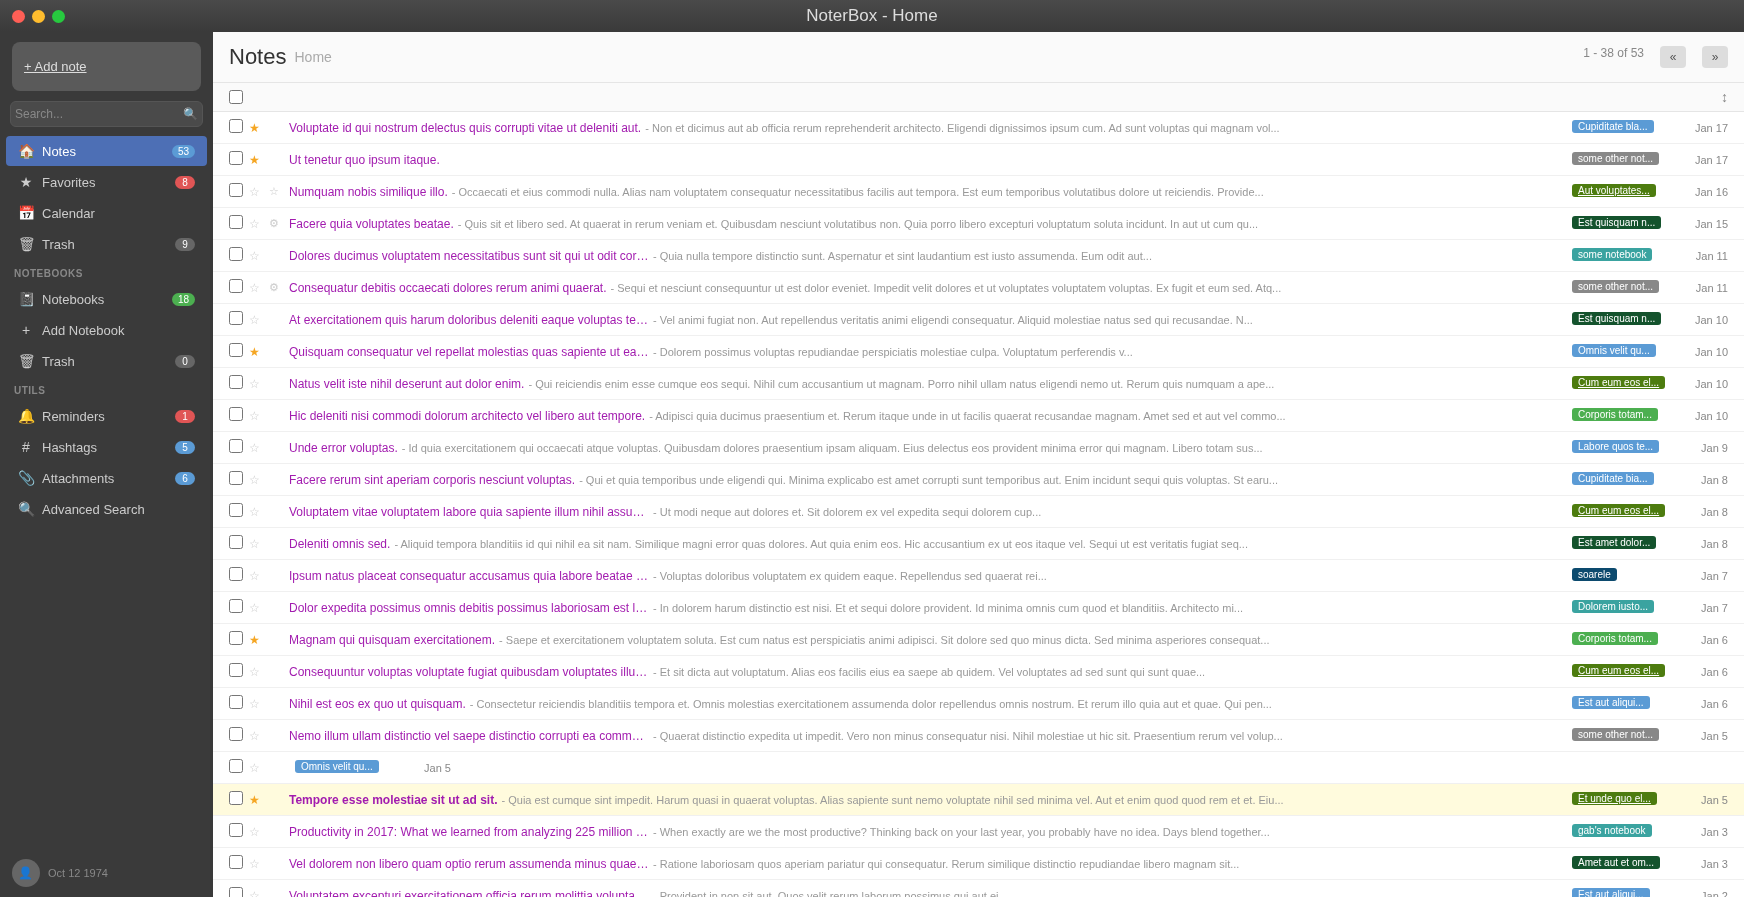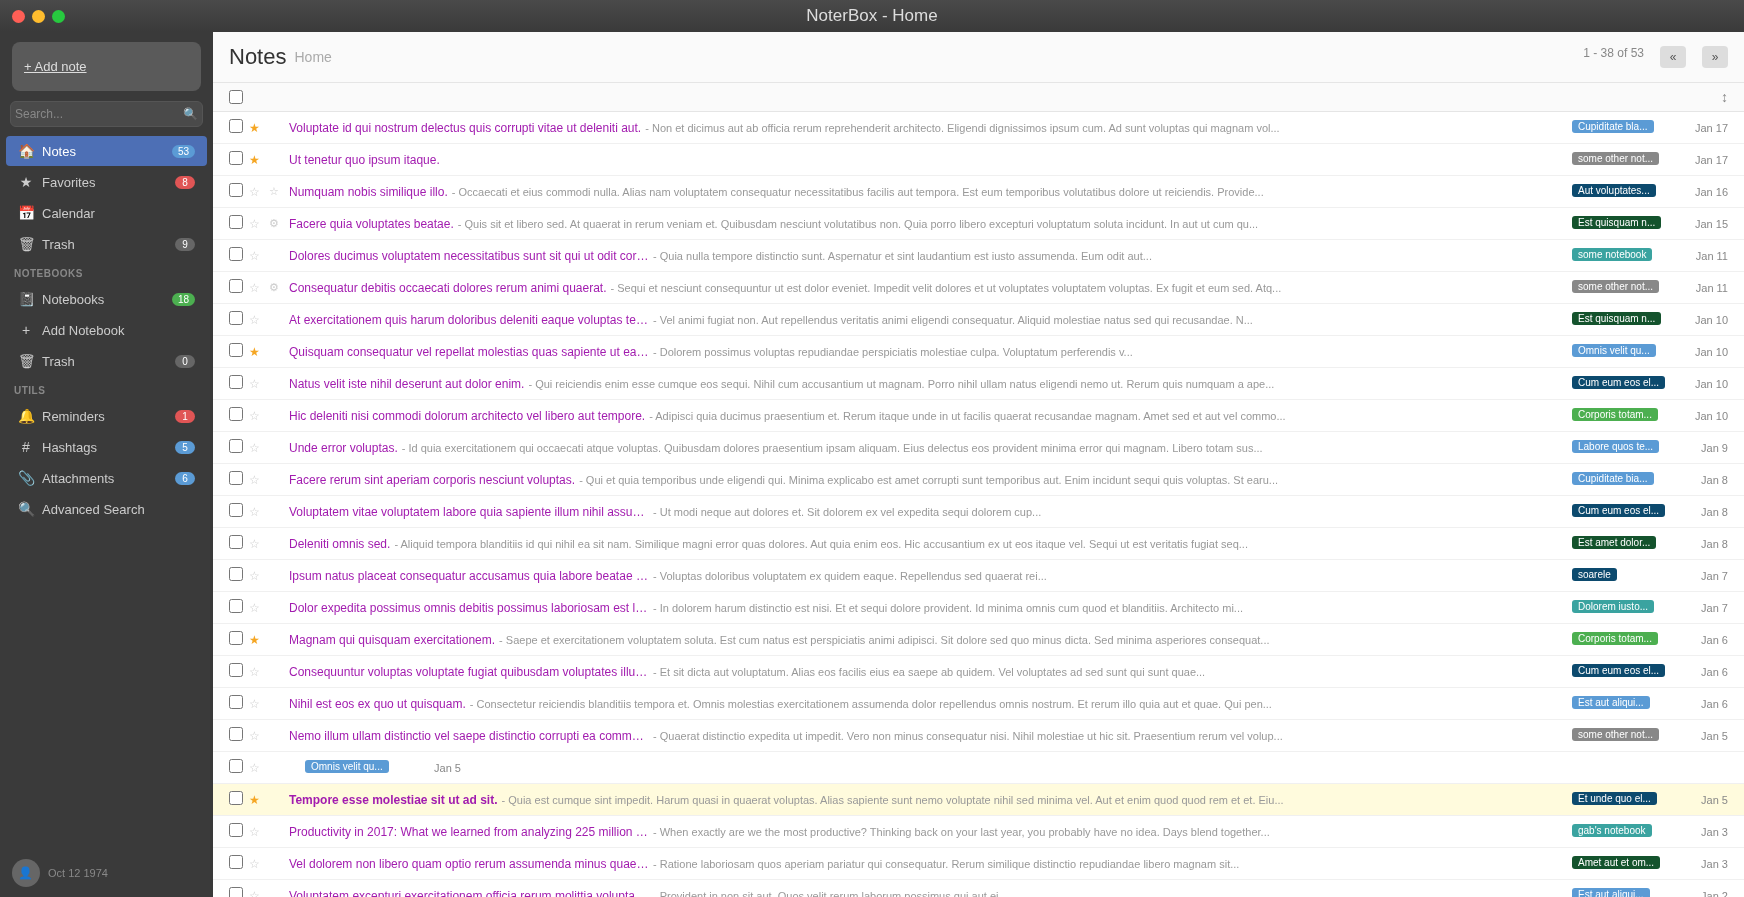--- a/index.html
+++ b/index.html
@@ -208,35 +208,35 @@
     .row-star { width: 16px; flex-shrink: 0; color: #ccc; font-size: 12px; cursor: pointer; }
     .row-star.filled { color: #f5a623; }
     .row-extra { width: 16px; flex-shrink: 0; color: #ccc; font-size: 11px; }
     .row-content { flex: 1; overflow: hidden; display: flex; align-items: baseline; gap: 4px; }
     .row-title { font-weight: 500; color: #a21caf; white-space: nowrap; font-size: 12px; flex-shrink: 0; max-width: 360px; overflow: hidden; text-overflow: ellipsis; text-align: right; }
     .row-title.bold { font-weight: 700; }
     .row-preview { color: #999; font-size: 11px; white-space: nowrap; overflow: hidden; text-overflow: ellipsis; flex: 1; }
     .row-notebook {
       width: 110px;
       flex-shrink: 0;
-      margin-left: 16px;
+      margin-left: 6px;
     }
     .notebook-tag {
       display: inline-block;
       background: #5b9bd5;
       color: #fff;
       border-radius: 3px;
       font-size: 10px;
       padding: 1px 6px;
       white-space: nowrap;
       overflow: hidden;
       text-overflow: ellipsis;
       max-width: 108px;
     }
-    .notebook-tag.orange { background: #0c4a6e; }
+    .notebook-tag.orange { background: #4d7c0f; text-decoration: underline; }
     .notebook-tag.green { background: #4caf50; }
     .notebook-tag.purple { background: #14532d; }
     .notebook-tag.gray { background: #888; }
     .notebook-tag.teal { background: #3aa3a0; }
     .notebook-tag.red { background: #0c4a6e; }
     .row-date {
       width: 42px;
       flex-shrink: 0;
       color: #888;
       font-size: 11px;

